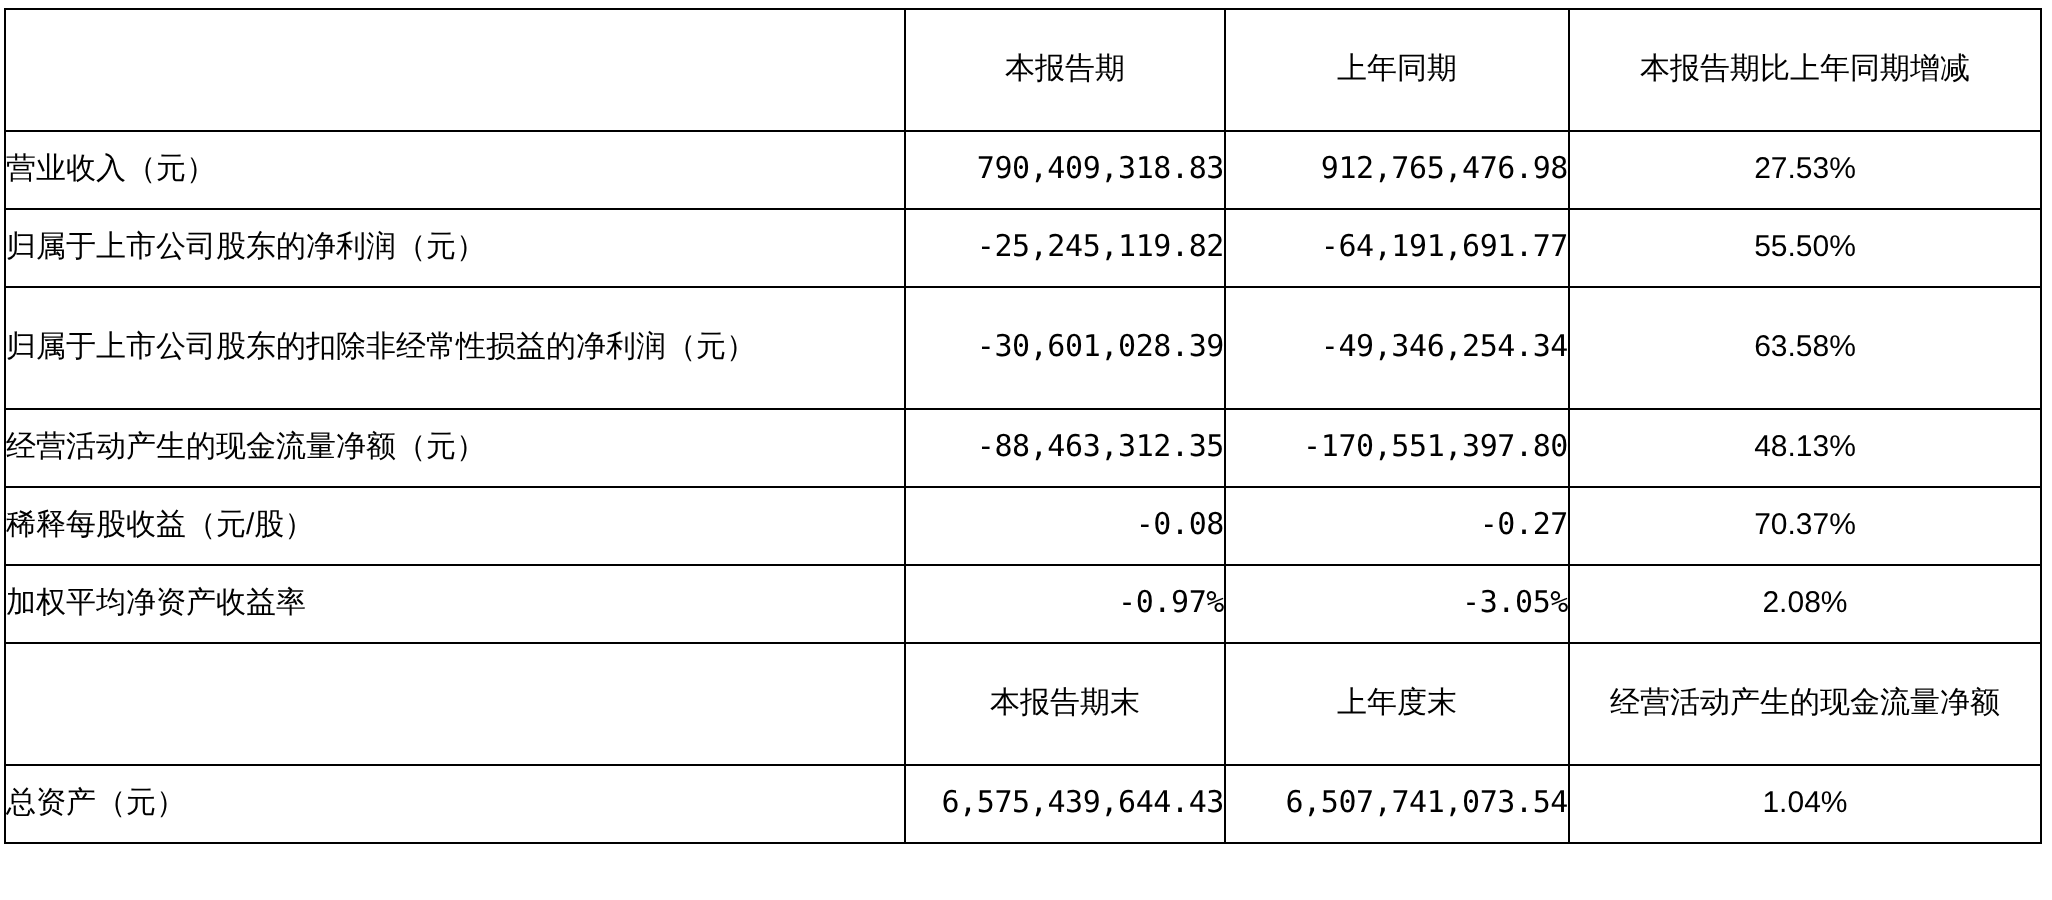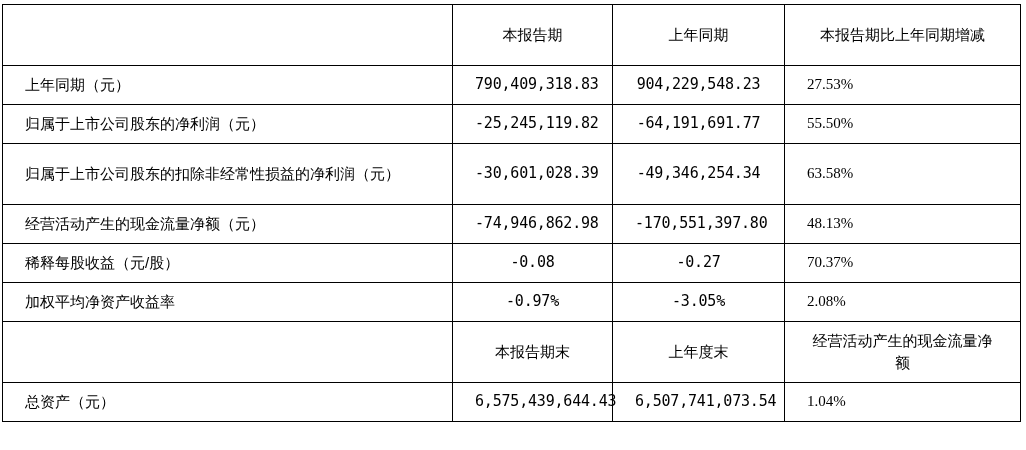--- a/index.html
+++ b/index.html
@@ -21,21 +21,21 @@
     padding: 2px 4px 2px 2px;
   }
   table.fin {
     border-collapse: collapse;
     table-layout: fixed;
     width: 1018px;
     margin-top: 2px;
   }
   table.fin td, table.fin th {
     border: 1px solid #000000;
-    padding: 4px 22px;
+    padding: 4px 0;
     font-size: 15px;
     font-weight: normal;
     vertical-align: middle;
     line-height: 1.45;
   }
   col.c-label { width: 450px; }
   col.c-cur   { width: 160px; }
   col.c-prev  { width: 172px; }
   col.c-chg   { width: 236px; }
 
@@ -45,30 +45,30 @@
   }
   .hdr.blank {
     border-left-color: #000;
   }
   .label-cell {
     text-align: left;
     padding-left: 8px;
     height: 30px;
   }
   .num {
-    text-align: center;
+    text-align: right;
     padding-right: 10px;
     font-family: "DejaVu Sans Mono", "Liberation Mono", monospace;
     font-size: 14.5px;
     letter-spacing: -0.2px;
   }
   .chg {
-    text-align: left;
+    text-align: center;
     padding-right: 10px;
-    font-family: Liberation Serif, serif;
+    font-family: Liberation Sans, sans-serif;
     font-size: 14.5px;
   }
   .two-line {
     height: 52px;
     margin-left: 36px;
   }
 </style>
 </head>
 <body>
 
@@ -83,43 +83,43 @@
     </colgroup>
     <tbody>
       <tr>
         <td class="hdr blank"></td>
         <td class="hdr">本报告期</td>
         <td class="hdr">上年同期</td>
         <td class="hdr">本报告期比上年同期增减</td>
       </tr>
 
       <tr>
-        <td class="label-cell">上年同期（元）</td>
+        <td class="label-cell">营业收入（元）</td>
         <td class="num">790,409,318.83</td>
-        <td class="num">904,229,548.23</td>
+        <td class="num">912,765,476.98</td>
         <td class="chg">27.53%</td>
       </tr>
 
       <tr>
         <td class="label-cell">归属于上市公司股东的净利润（元）</td>
         <td class="num">-25,245,119.82</td>
         <td class="num">-64,191,691.77</td>
         <td class="chg">55.50%</td>
       </tr>
 
       <tr>
         <td class="label-cell two-line">归属于上市公司股东的扣除非经常性损益的净利润（元）</td>
         <td class="num">-30,601,028.39</td>
         <td class="num">-49,346,254.34</td>
         <td class="chg">63.58%</td>
       </tr>
 
       <tr>
         <td class="label-cell">经营活动产生的现金流量净额（元）</td>
-        <td class="num">-74,946,862.98</td>
+        <td class="num">-88,463,312.35</td>
         <td class="num">-170,551,397.80</td>
         <td class="chg">48.13%</td>
       </tr>
 
 
       <tr>
         <td class="label-cell">稀释每股收益（元/股）</td>
         <td class="num">-0.08</td>
         <td class="num">-0.27</td>
         <td class="chg">70.37%</td>

